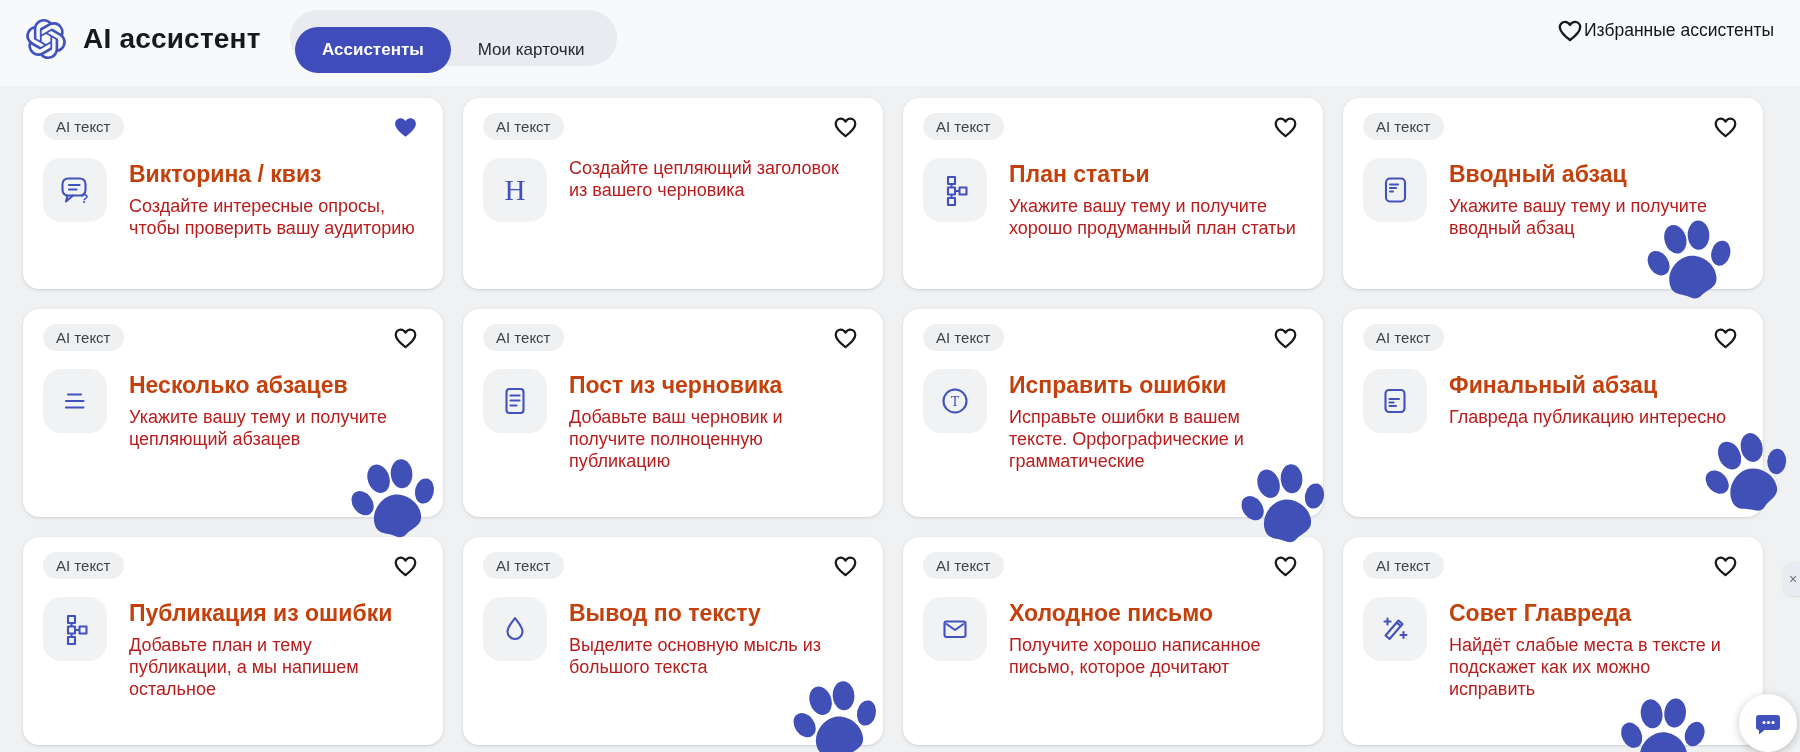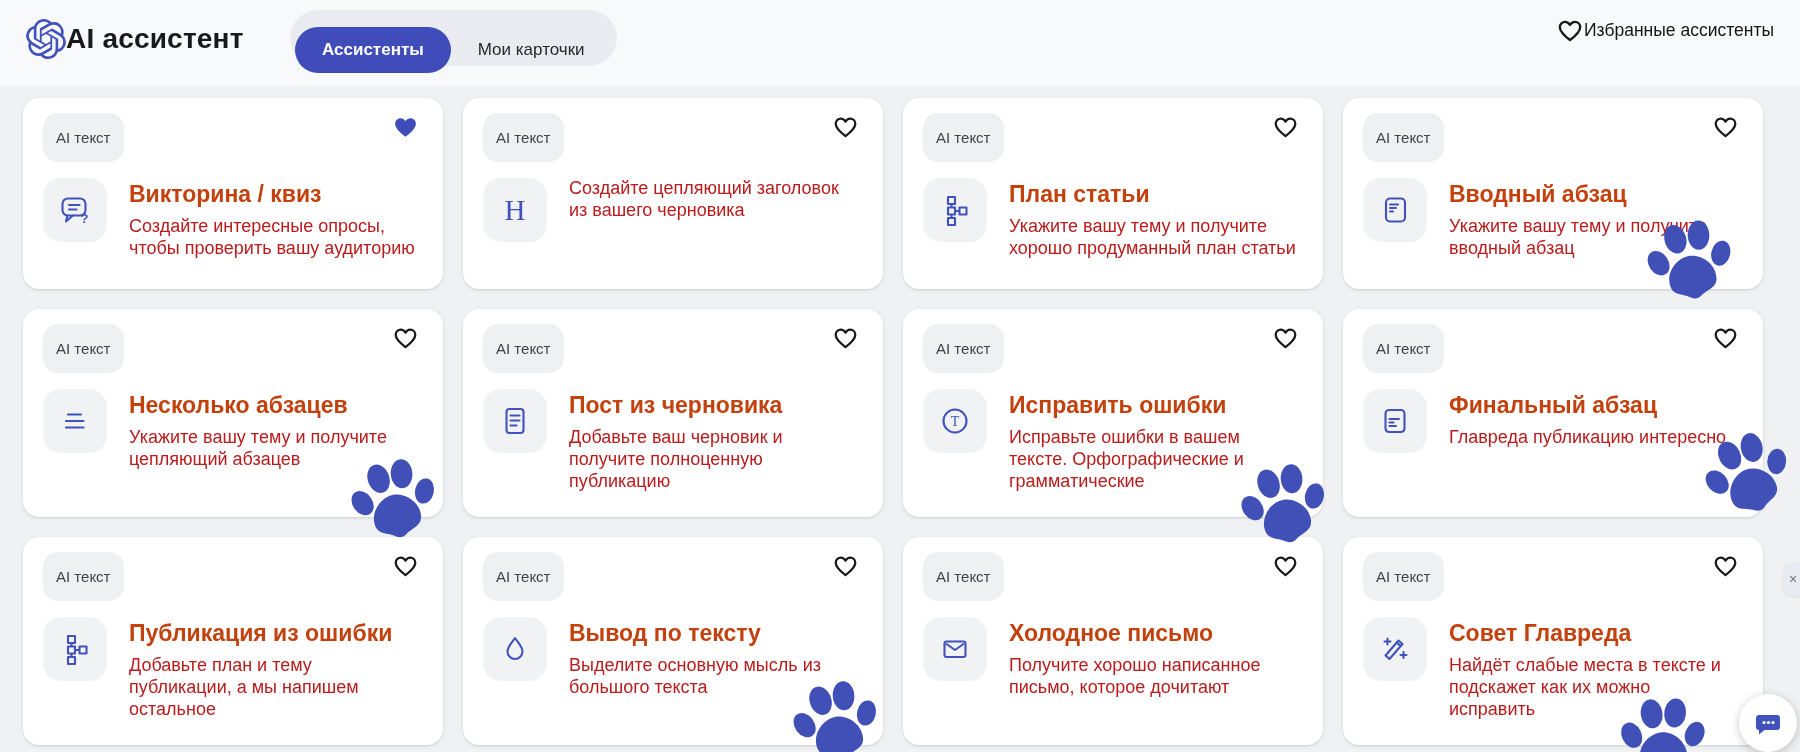--- a/index.html
+++ b/index.html
@@ -4,39 +4,39 @@
 <style>
   html,body{margin:0;padding:0;}
   body{
     width:1800px;height:752px;position:relative;overflow:hidden;
     background:#eff1f3;
     font-family:"Liberation Sans",sans-serif;
     -webkit-font-smoothing:antialiased;
   }
   
   .topbar{position:absolute;left:0;top:0;width:1800px;height:86px;background:#f8f9fa;}
-  .brand{position:absolute;left:26px;top:19px;display:flex;align-items:center;}
+  .brand{position:absolute;left:26px;top:19px;display:flex;align-items:center;gap:17px;}
   .brand svg{display:block;}
   .app-title{font-size:28px;font-weight:600;color:#17191d;letter-spacing:.2px;}
   .tabs{position:absolute;left:290px;top:10px;height:56px;background:#e9ebf0;border-radius:28px;
         display:flex;align-items:center;padding:0 5px;box-sizing:border-box;}
   .tab{height:46px;line-height:46px;padding:0 27px;border-radius:23px;font-size:17px;
        color:#26282d;font-weight:500;cursor:pointer;white-space:nowrap;margin-top:24px;}
   .tab.active{background:#3f4cba;color:#ffffff;font-weight:700;}
   .favorites{position:absolute;right:26px;top:16px;display:flex;align-items:center;cursor:pointer;}
   .favorites-label{font-size:17.5px;color:#141619;font-weight:500;}
   
   .cards{position:absolute;left:23px;top:98px;width:1740px;display:grid;
          grid-template-columns:repeat(4,420px);grid-template-rows:191px 208px 208px;
          column-gap:20px;row-gap:20px;z-index:1;}
   .card{position:relative;background:#ffffff;border-radius:16px;
         padding:15px 24px 16px 20px;box-sizing:border-box;cursor:pointer;
         box-shadow:0 1px 2px rgba(60,64,67,.12),0 1px 4px rgba(60,64,67,.08);}
   .card-top{display:flex;justify-content:space-between;align-items:flex-start;}
-  .badge{background:#eff0f2;color:#3f434a;font-size:15px;padding:16px 13px;border-radius:15px;
+  .badge{background:#eff0f2;color:#3f434a;font-size:15px;padding:5px 13px;border-radius:15px;
          white-space:nowrap;}
   .fav-btn{background:none;border:none;padding:2px;margin:-2px -2px 0 0;cursor:pointer;line-height:0;}
   .card-body{display:flex;gap:22px;margin-top:16px;align-items:flex-start;}
   .icon-box{width:64px;height:64px;flex:0 0 64px;border-radius:18px;background:#f1f2f4;
             display:flex;align-items:center;justify-content:center;}
   .card-text{min-width:0;max-width:292px;}
   .card-title{font-size:23px;font-weight:600;color:#c2410c;margin:3px 0 8px;}
   .card-desc{font-size:18px;color:#b91c1c;line-height:1.22;}
   .icon-svg{stroke:#4152bd;fill:none;stroke-width:2.1;stroke-linecap:round;stroke-linejoin:round;}
   .icon-svg text{stroke:none;fill:#4152bd;}

